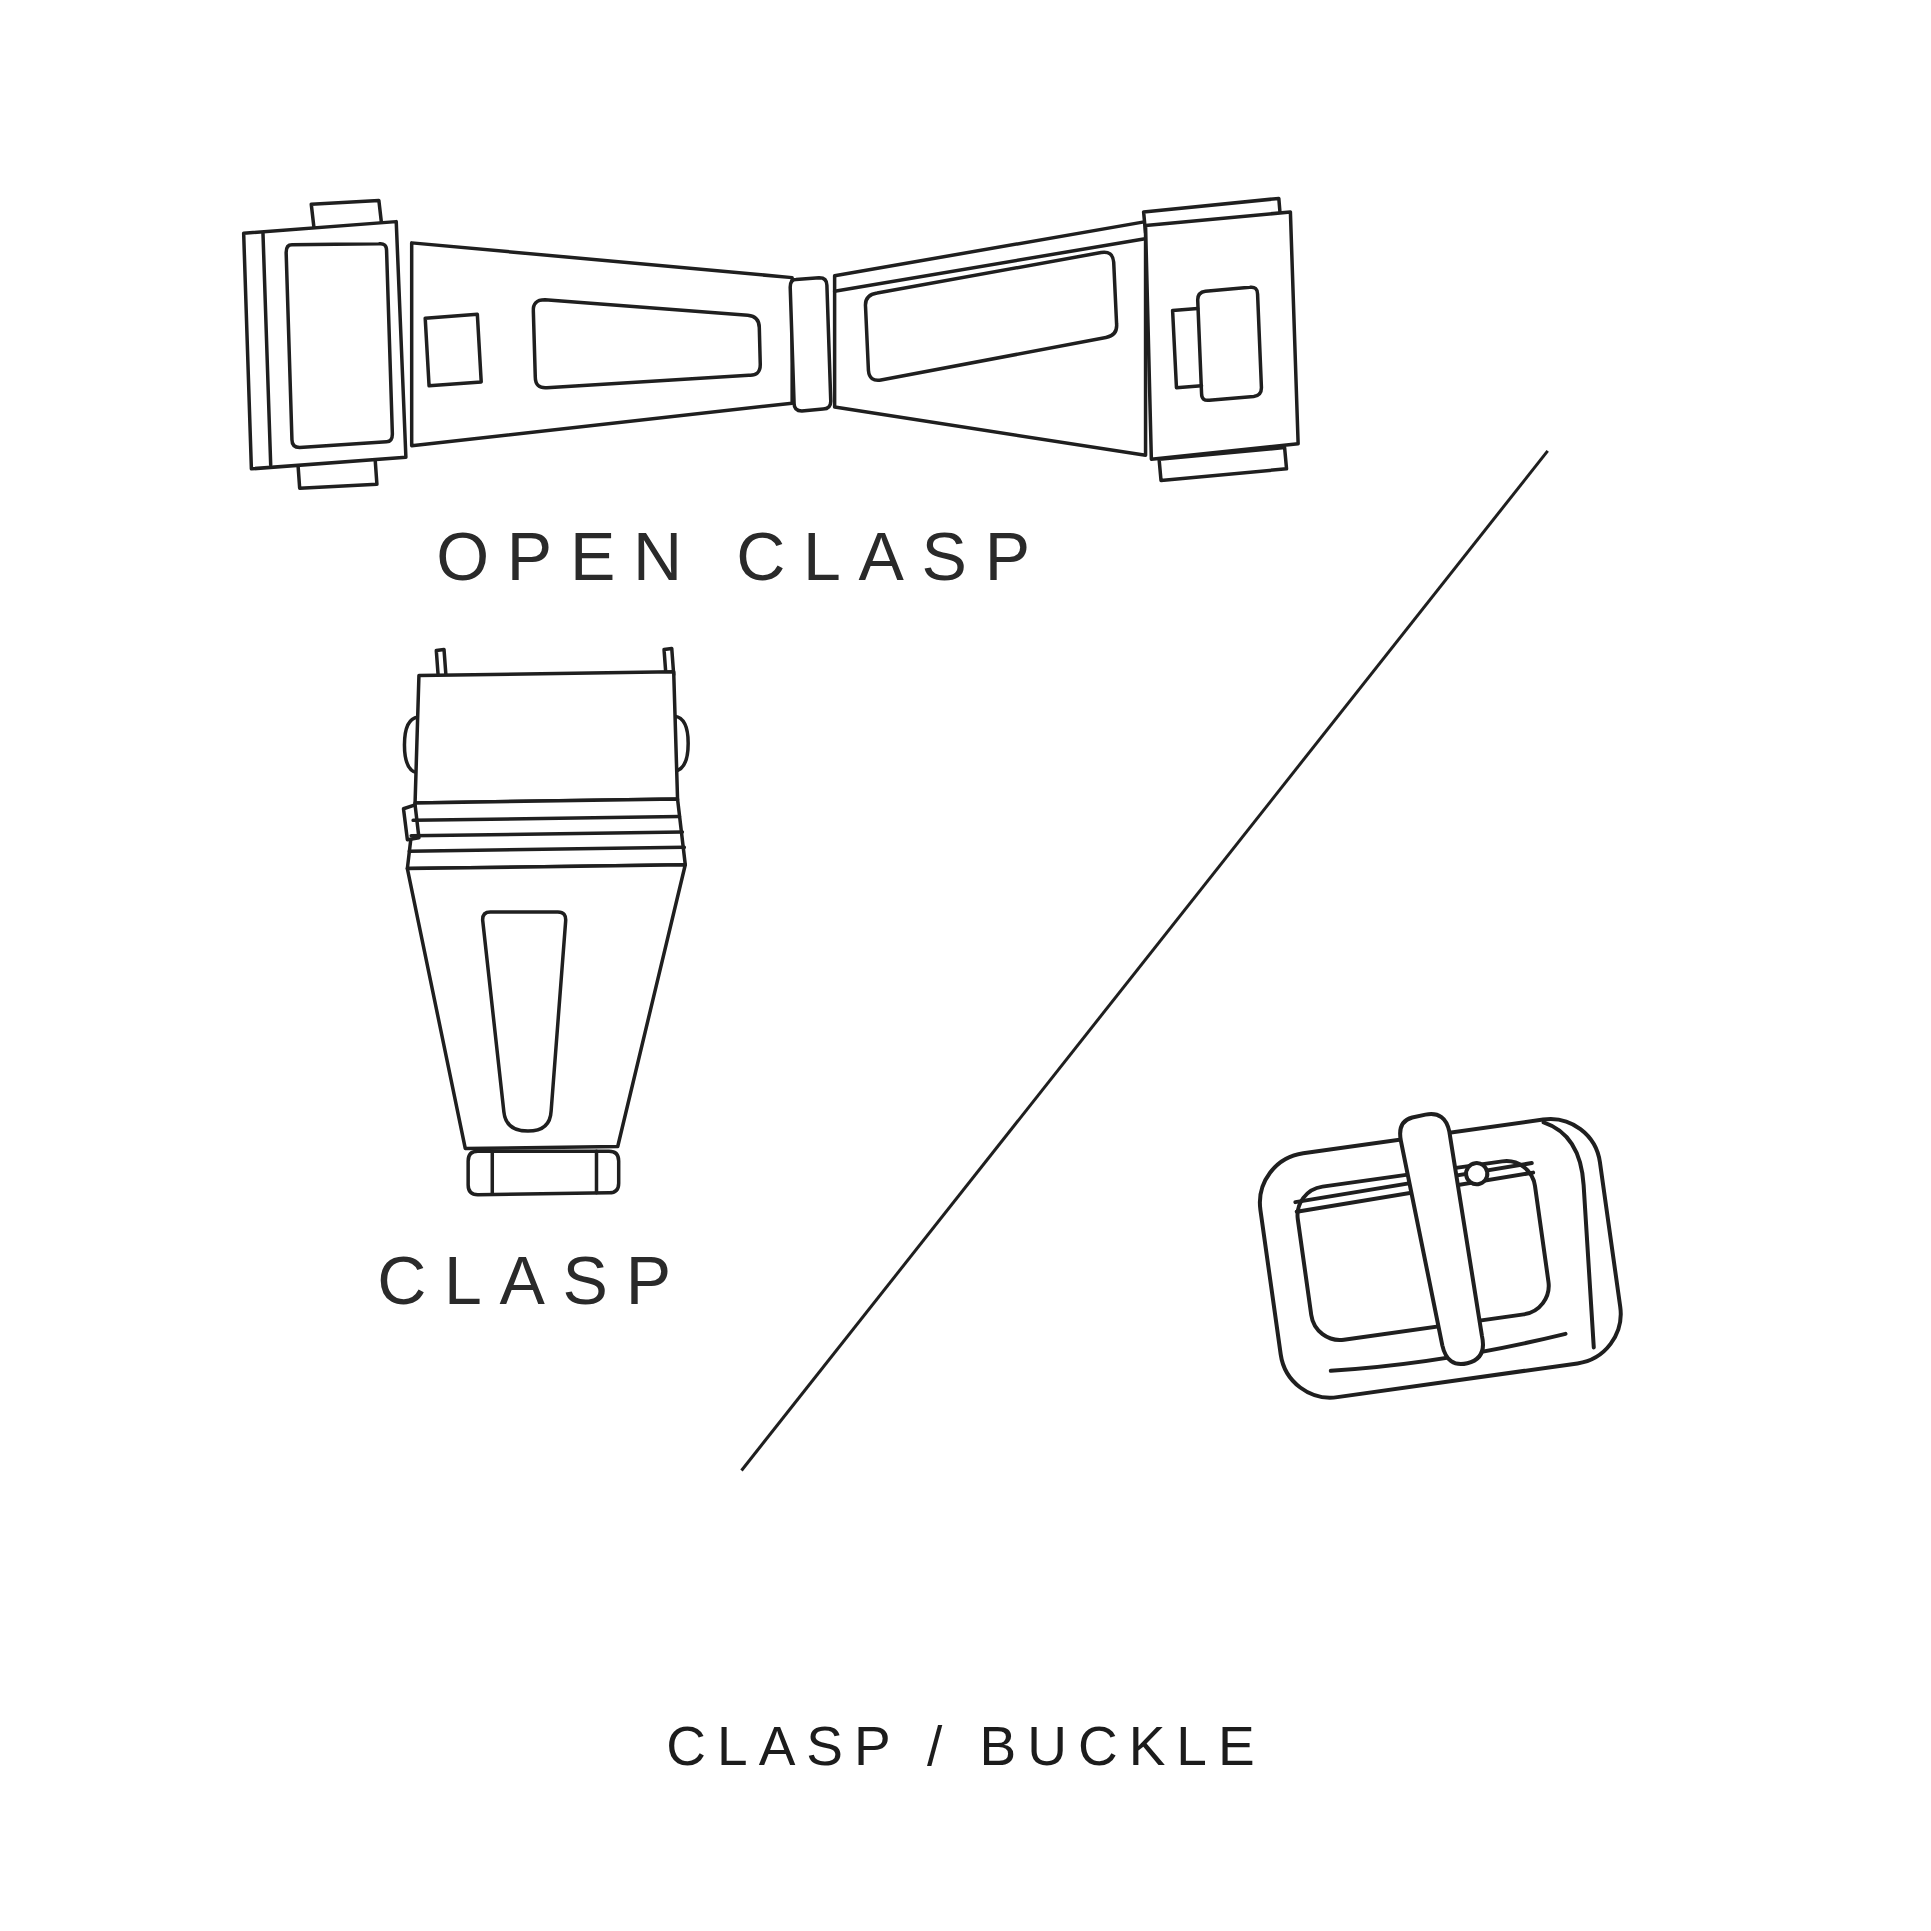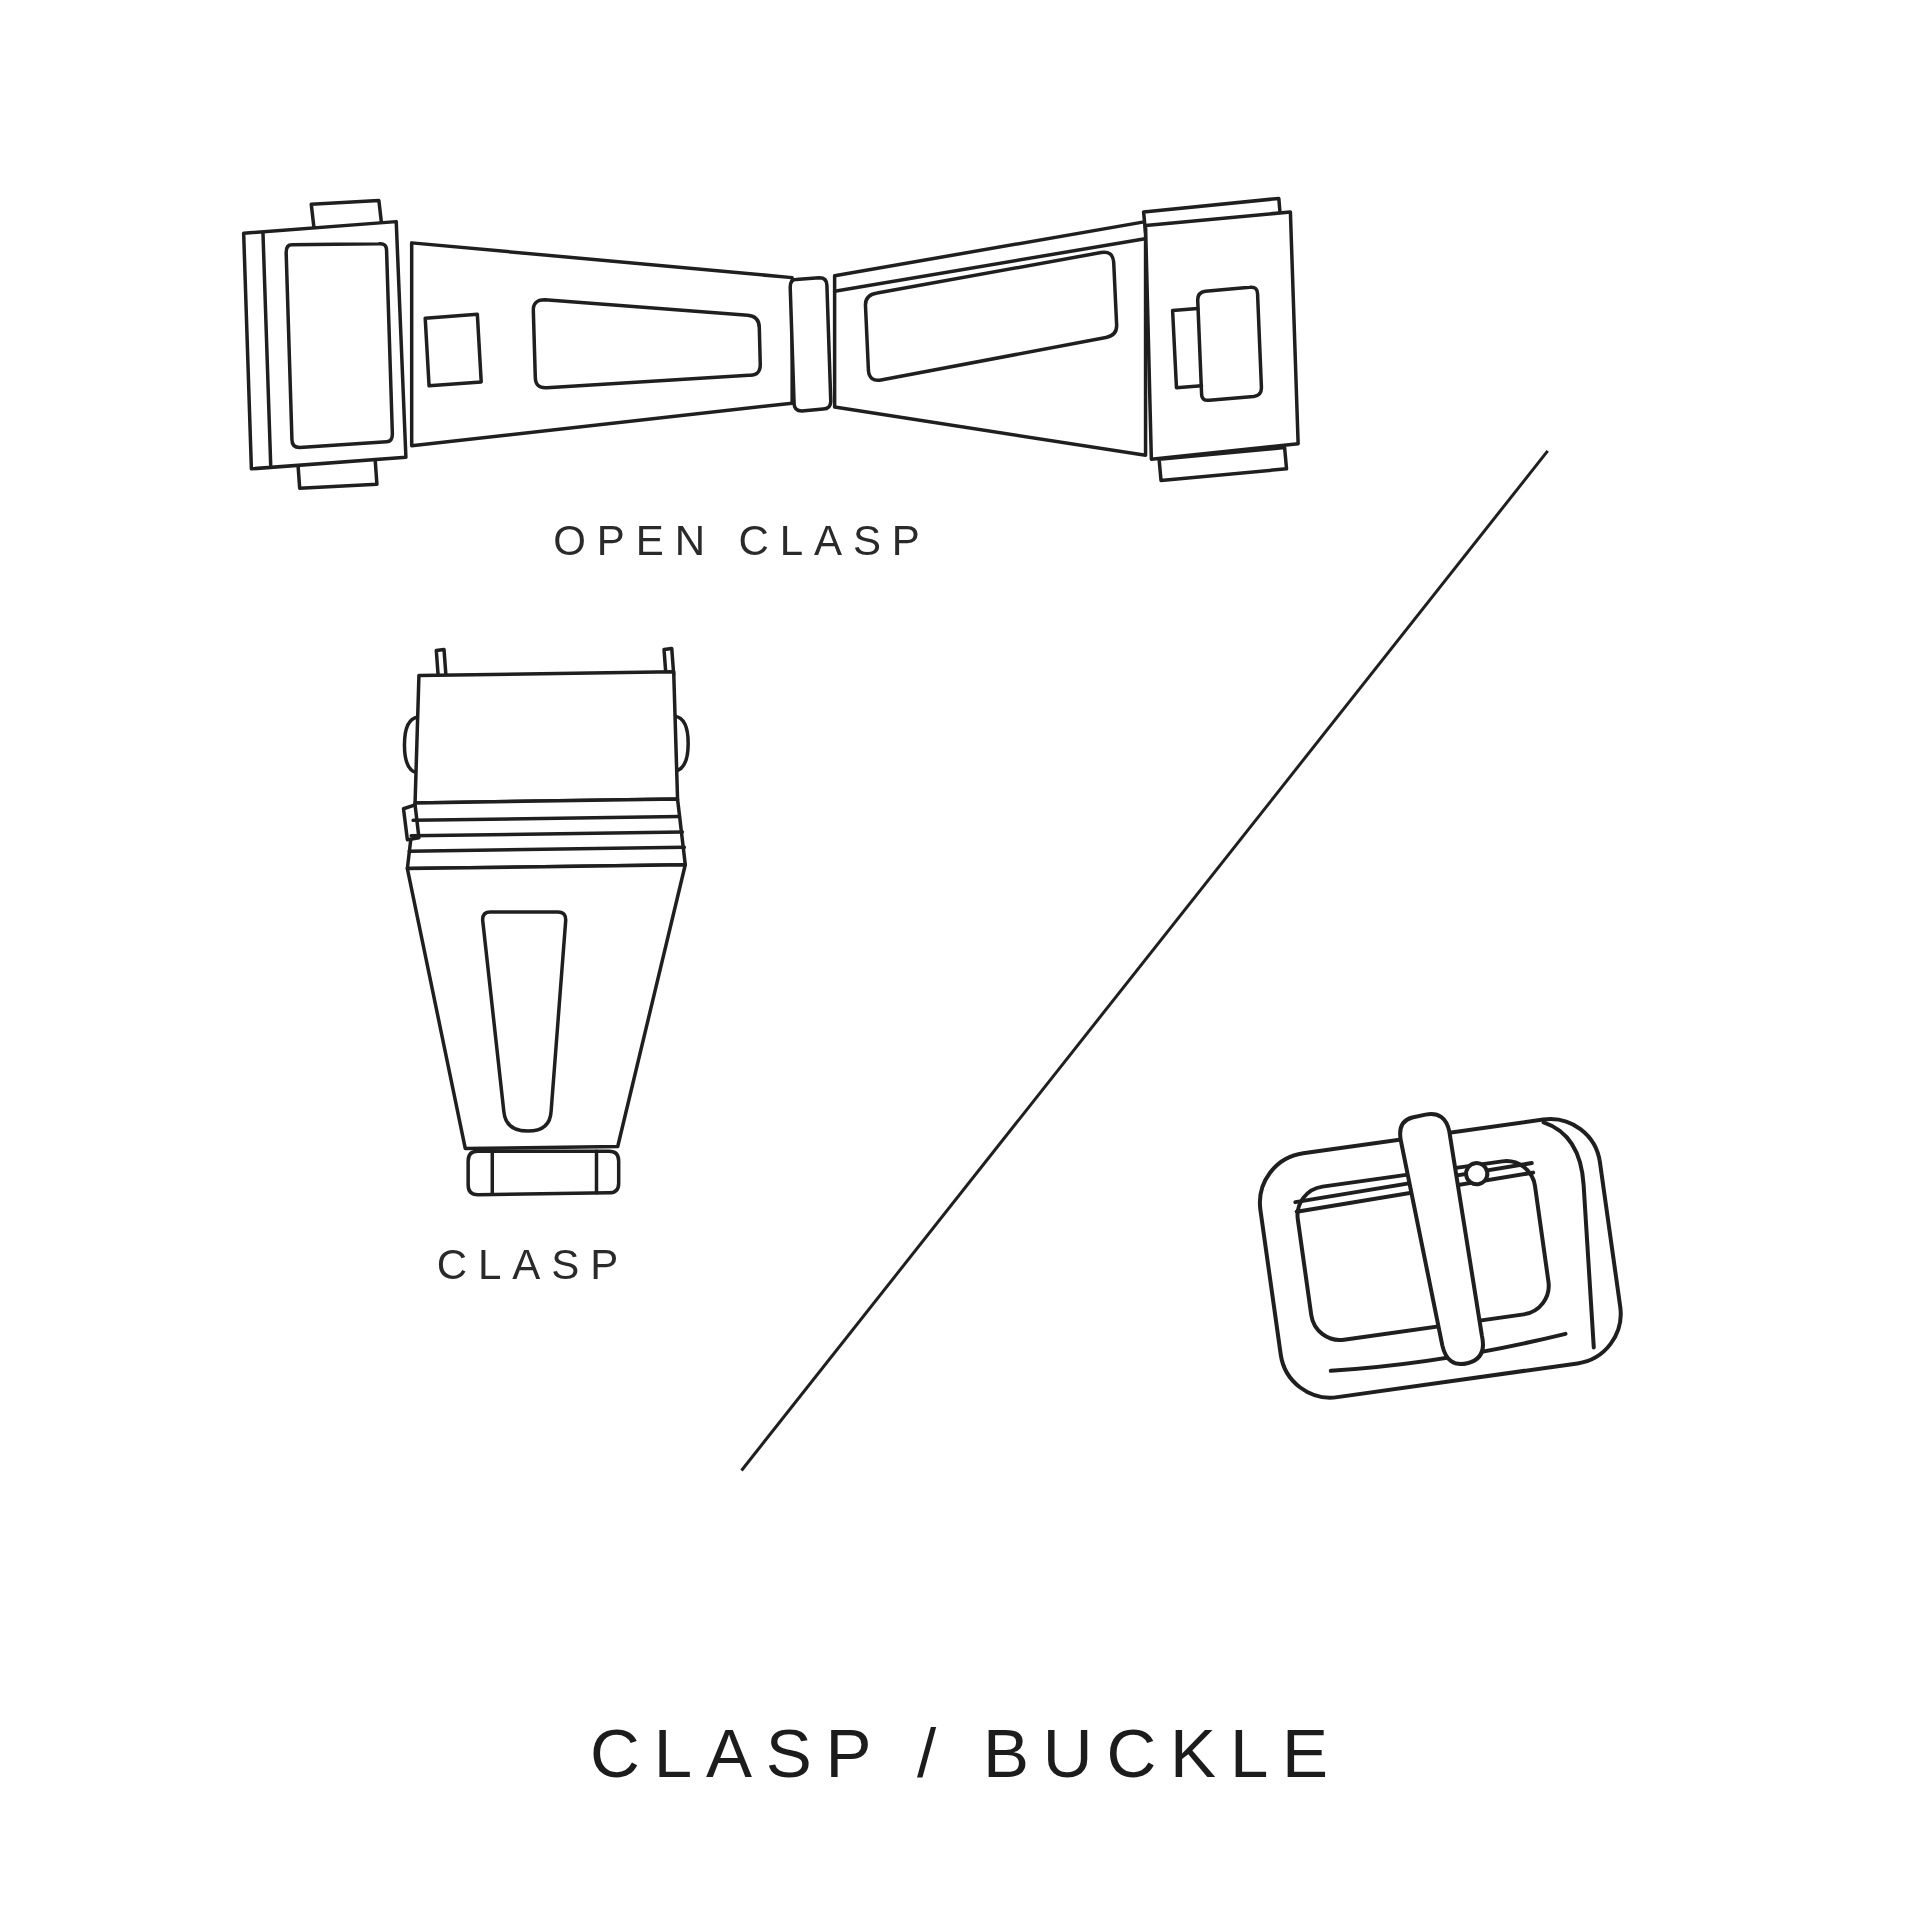--- a/index.html
+++ b/index.html
@@ -8,29 +8,29 @@
     background:#ffffff;
     position:relative;
     overflow:hidden;
     font-family:"Liberation Sans", sans-serif;
     color:#1f1f1f;
   }
   .illus{position:absolute;}
   .label{
     position:absolute;
     transform:translateX(-50%);
-    font-size:42px;
+    font-size:68px;
     letter-spacing:0.26em;
     color:#2a2a2a;
     white-space:nowrap;
   }
   .title{
     position:absolute;
     transform:translateX(-50%);
-    font-size:69px;
+    font-size:55px;
     letter-spacing:0.2em;
     color:#1c1c1c;
     white-space:nowrap;
   }
   svg path, svg line, svg rect, svg circle{
     vector-effect:non-scaling-stroke;
   }
 </style>
 </head>
 <body>

